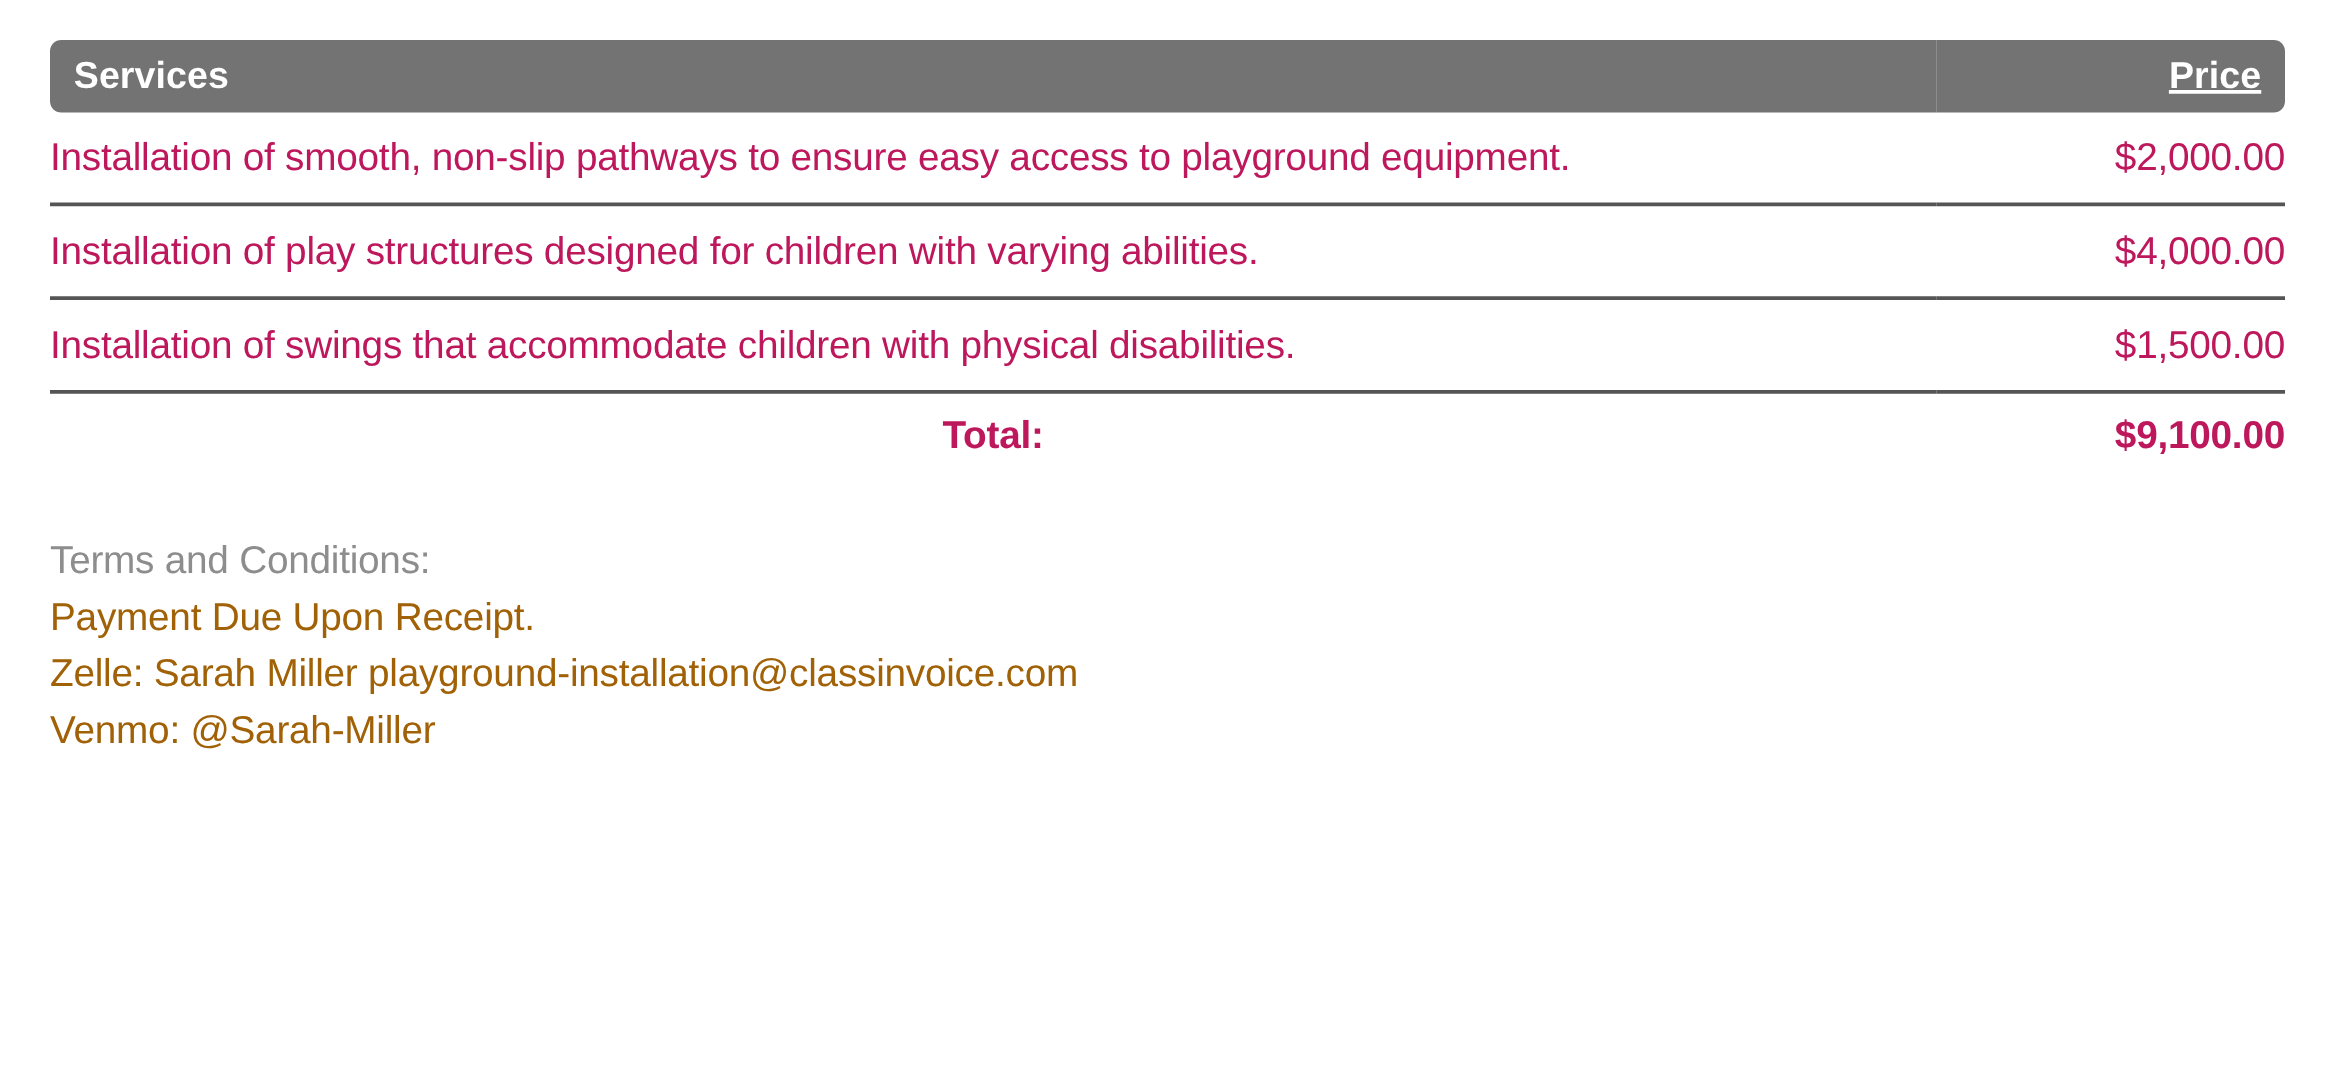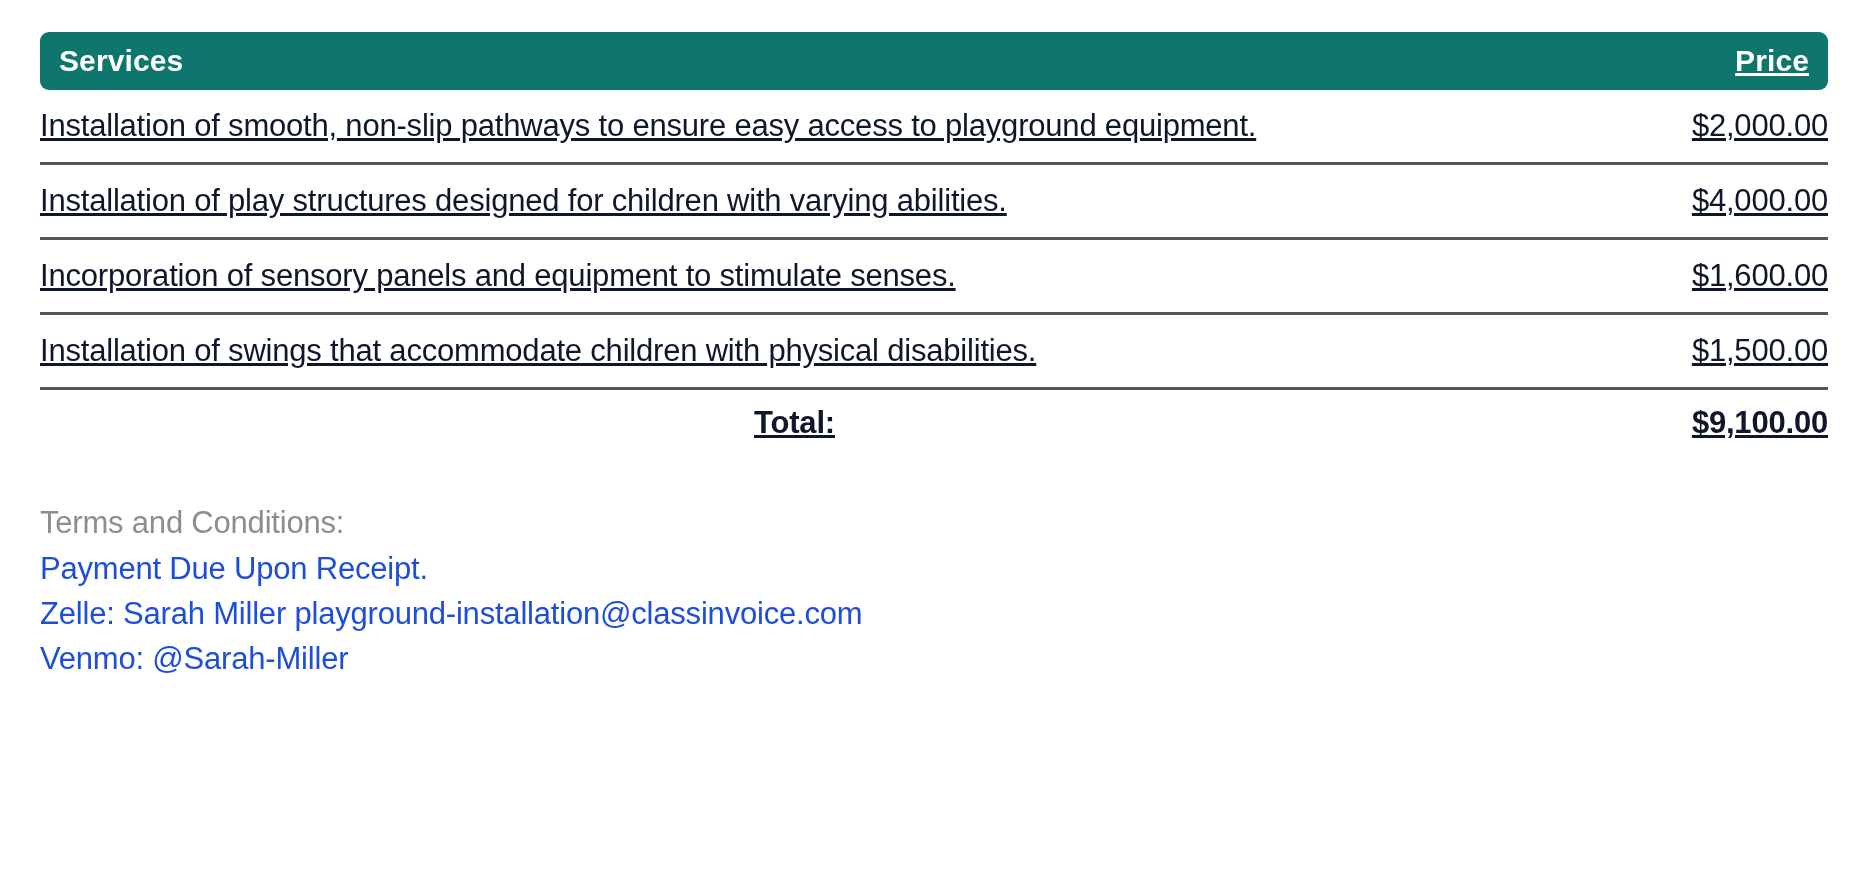--- a/index.html
+++ b/index.html
@@ -24,21 +24,21 @@
   }
 
   
   .services-table {
     width: 1788px;
     border-collapse: collapse;
     table-layout: fixed;
   }
 
   .services-table thead th {
-    background: #0f766e;
+    background: #737373;
     color: #ffffff;
     font-size: 30px;
     font-weight: bold;
     letter-spacing: 0.1px;
     padding: 0;
     height: 58px;
     vertical-align: middle;
   }
   .th-services {
     text-align: left;
@@ -51,27 +51,26 @@
     padding-right: 19px !important;
     border-top-right-radius: 9px;
     border-bottom-right-radius: 9px;
     width: 260px;
     text-decoration: underline;
   }
 
   .services-table tbody td {
     font-size: 31px;
     font-weight: 400;
-    color: #0f172a;
+    color: #be185d;
     border-bottom: 3px solid #555555;
     height: 72px;
     vertical-align: middle;
     padding: 0;
     letter-spacing: -0.2px;
-    text-decoration: underline;
   }
   .td-desc { text-align: left; }
   .td-price { text-align: right; width: 260px; }
 
   .services-table tbody tr.total-row td {
     border-bottom: none;
     font-weight: bold;
     height: 66px;
     font-size: 31px;
   }
@@ -85,21 +84,21 @@
     margin-top: 44px;
   }
   .terms-heading {
     font-size: 31px;
     color: #8d8d8d;
     line-height: 1.48;
     letter-spacing: -0.2px;
   }
   .terms-line {
     font-size: 31px;
-    color: #1d4ed8;
+    color: #a16207;
     line-height: 1.46;
     letter-spacing: -0.2px;
     white-space: nowrap;
   }
 </style>
 </head>
 <body>
 
 <div class="invoice">
 
@@ -113,24 +112,20 @@
     <tbody>
       <tr>
         <td class="td-desc">Installation of smooth, non-slip pathways to ensure easy access to playground equipment.</td>
         <td class="td-price">$2,000.00</td>
       </tr>
       <tr>
         <td class="td-desc">Installation of play structures designed for children with varying abilities.</td>
         <td class="td-price">$4,000.00</td>
       </tr>
       <tr>
-        <td class="td-desc">Incorporation of sensory panels and equipment to stimulate senses.</td>
-        <td class="td-price">$1,600.00</td>
-      </tr>
-      <tr>
         <td class="td-desc">Installation of swings that accommodate children with physical disabilities.</td>
         <td class="td-price">$1,500.00</td>
       </tr>
       <tr class="total-row">
         <td class="total-label">Total:</td>
         <td class="td-price">$9,100.00</td>
       </tr>
     </tbody>
   </table>
 

